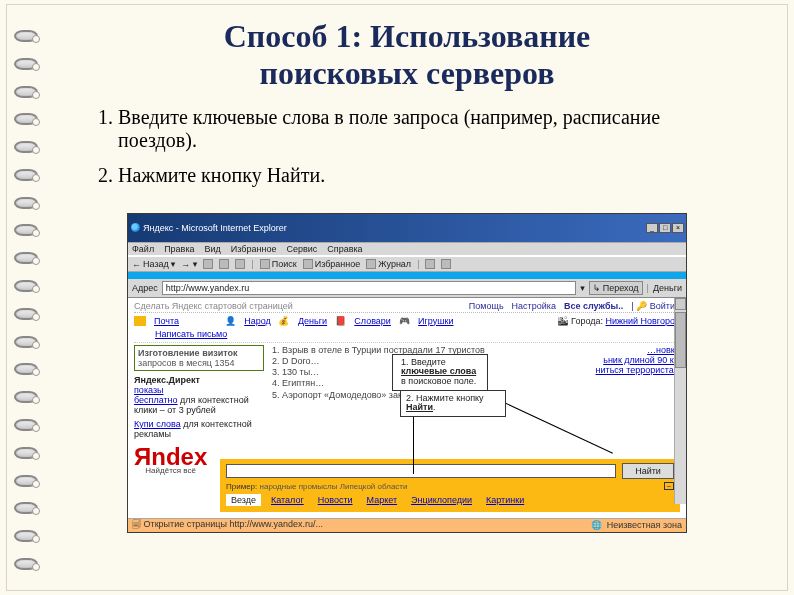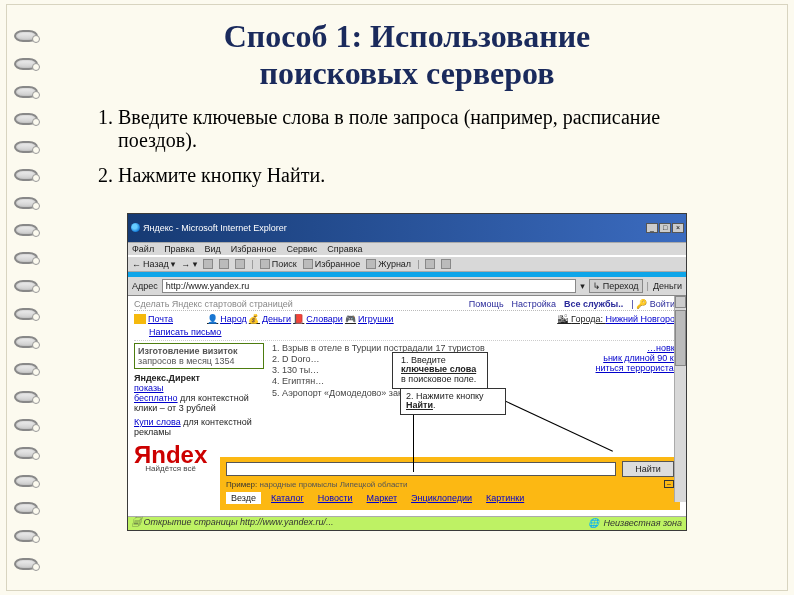--- a/index.html
+++ b/index.html
@@ -120,40 +120,40 @@
     font-size: 9px;
   }
   .toolbar .tb { display: inline-flex; align-items: center; gap: 2px; }
   .tb-ico { width: 10px; height: 10px; background:#bbb; border:1px solid #888; display:inline-block; }
   .addrbar {
     background: #d8d8d8;
     padding: 2px 4px;
     display: flex;
     align-items: center;
     gap: 4px;
-    border-top: 5px solid #0ea5e9;
+    border-top: 7px solid #0ea5e9;
     border-bottom: 1px solid #888;
     font-size: 9px;
   }
   .addr-field { flex: 1; background: #fff; border: 1px solid #888; padding: 1px 3px; }
   .go-btn { padding: 1px 3px; border:1px solid #888; background:#d0d0d0; }
   .yandex-page {
     background: #fff;
     min-height: 220px;
     position: relative;
     padding: 3px 6px 0 6px;
   }
   .ya-top {
     display: flex; justify-content: space-between; align-items: center;
     font-size: 9px; border-bottom: 1px dotted #bbb; padding-bottom: 1px;
     color: #2a2a9a;
   }
   .ya-top .left { color:#888; }
   .ya-top .right { display:flex; gap:8px; }
-  .ya-svc1 { display:flex; align-items:center; gap:2px; font-size:9px; padding:3px 0;text-decoration:underline; }
+  .ya-svc1 { display:flex; align-items:center; gap:8px; font-size:9px; padding:3px 0; }
   .ya-svc1 a { color:#00c; text-decoration:underline; }
   .svc-ico { width:12px; height:10px; background:#f5b90d; display:inline-block; }
   .city { font-size:9px; }
 
   .ya-main { display:flex; gap:8px; margin-top:2px; }
   .ya-left { width:130px; font-size:9px; }
   .ya-left .hdr { font-weight:bold; margin-top:2px; }
   .ya-left a { color:#00c; text-decoration:underline; }
   .ya-left .block { border:1px solid #4d7c0f; padding:2px 3px; margin-bottom:4px; color:#555; }
   .ya-center { flex:1; font-size:9px; color:#444; line-height:1.25; }
@@ -189,23 +189,23 @@
   .ya-logo {
     position:absolute;
     left:6px; top:148px;
     font-family: Arial, sans-serif;
     font-size:24px; font-weight:bold; color:#cc0000;
     line-height:0.9;
   }
   .ya-logo .sub { font-size:8px; font-weight:normal; color:#444; text-align:center; }
 
   .statusbar {
-    height:14px; background:#bef264; border-top:1px solid #aaa;
+    height:14px; background:#fdba74; border-top:1px solid #aaa;
     display:flex; justify-content:space-between; align-items:center;
-    padding:4px 4px; font-size:9px; color:#333;font-style:italic;
+    padding:4px 4px; font-size:9px; color:#333;
   }
   .status-right { display:flex; align-items:center; gap:4px; }
   .scrollbar { width:12px; background:#d8d8d8; border-left:1px solid #aaa; position:absolute; right:0; top:0; bottom:14px; }
   .sb-arrow { height:12px; background:#ccc; border:1px solid #888; }
   .sb-thumb { height:56px; background:#bbb; border:1px solid #888; margin-top:2px; }
   .ie-body { position:relative; }
 
   .arrow-line { position:absolute; background:#000; height:1px; z-index:4; }
 </style>
 </head>

